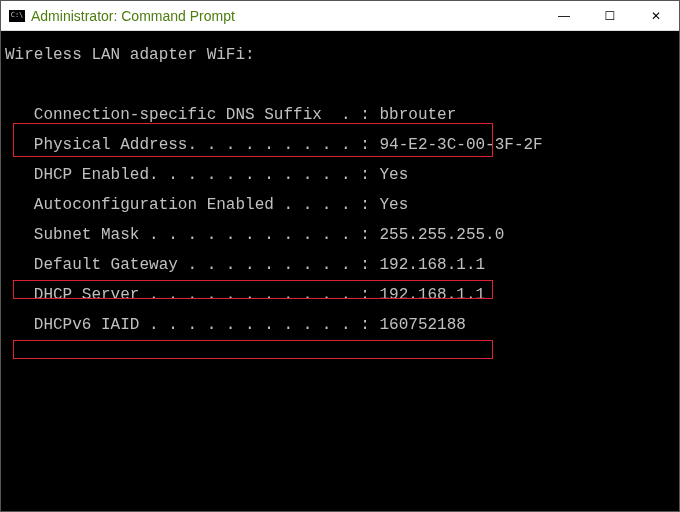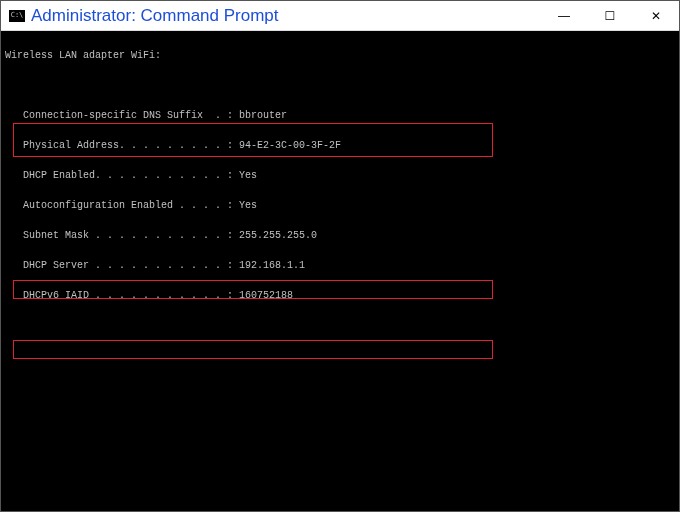--- a/index.html
+++ b/index.html
@@ -1,24 +1,24 @@
 <!DOCTYPE html>
 <html><head>
 <meta charset="utf-8">
 <style>
   * { margin: 0; padding: 0; box-sizing: border-box; }
   html, body { width: 680px; height: 512px; overflow: hidden; font-family: "Segoe UI", Tahoma, sans-serif; }
   .window { width: 680px; height: 512px; background: #000; border: 1px solid #555; display: flex; flex-direction: column; }
   .titlebar { height: 30px; background: #fff; display: flex; align-items: center; border-bottom: 1px solid #ddd; }
   .titlebar-icon { width: 16px; height: 12px; background: #000; margin: 0 6px 0 8px; display: flex; align-items: center; justify-content: center; }
   .titlebar-icon span { color:#c0c0c0; font-size:7px; font-family: Consolas, monospace; line-height:1; }
-  .title-text { font-size: 17px; color: #1d4ed8; flex: 0 0 auto; }
+  .title-text { font-size: 14px; color: #4d7c0f; flex: 0 0 auto; }
   .title-spacer { flex: 1; }
   .win-btn { width: 46px; height: 30px; display: flex; align-items: center; justify-content: center; font-size: 12px; color: #000; }
-  .terminal { flex: 1; background: #000; color: #c0c0c0; font-family: Consolas, "Courier New", monospace; font-size: 10px; line-height: 15px; padding: 2px 4px 4px 4px; position: relative; white-space: pre; overflow: hidden; }
+  .terminal { flex: 1; background: #000; color: #c0c0c0; font-family: Consolas, "Courier New", monospace; font-size: 16px; line-height: 15px; padding: 2px 4px 4px 4px; position: relative; white-space: pre; overflow: hidden; }
   .line { display: block; height: 15px; }
   .box { position: absolute; border: 1.5px solid #d23; pointer-events: none; }
   .box1 { left: 12px; top: 92px;  width: 480px; height: 34px; }
   .box2 { left: 12px; top: 249px; width: 480px; height: 19px; }
   .box3 { left: 12px; top: 309px; width: 480px; height: 19px; }
   @keyframes blink { 50% { opacity: 0; } }
 </style>
 </head>
 <body>
 
@@ -35,20 +35,21 @@
   </div>
 
   <div class="terminal">
 <span class="line">Wireless LAN adapter WiFi:</span>
 <span class="line"></span>
 <span class="line"><span>   Connection-specific DNS Suffix  . : </span><span>bbrouter</span></span>
 <span class="line"><span>   Physical Address. . . . . . . . . : </span><span>94-E2-3C-00-3F-2F</span></span>
 <span class="line"><span>   DHCP Enabled. . . . . . . . . . . : </span><span>Yes</span></span>
 <span class="line"><span>   Autoconfiguration Enabled . . . . : </span><span>Yes</span></span>
 <span class="line"><span>   Subnet Mask . . . . . . . . . . . : </span><span>255.255.255.0</span></span>
+<span class="line"><span>   Default Gateway . . . . . . . . . : </span><span>192.168.1.1</span></span>
 <span class="line"><span>   DHCP Server . . . . . . . . . . . : </span><span>192.168.1.1</span></span>
 <span class="line"><span>   DHCPv6 IAID . . . . . . . . . . . : </span><span>160752188</span></span>
 
 
 
 
 
 
 
 

